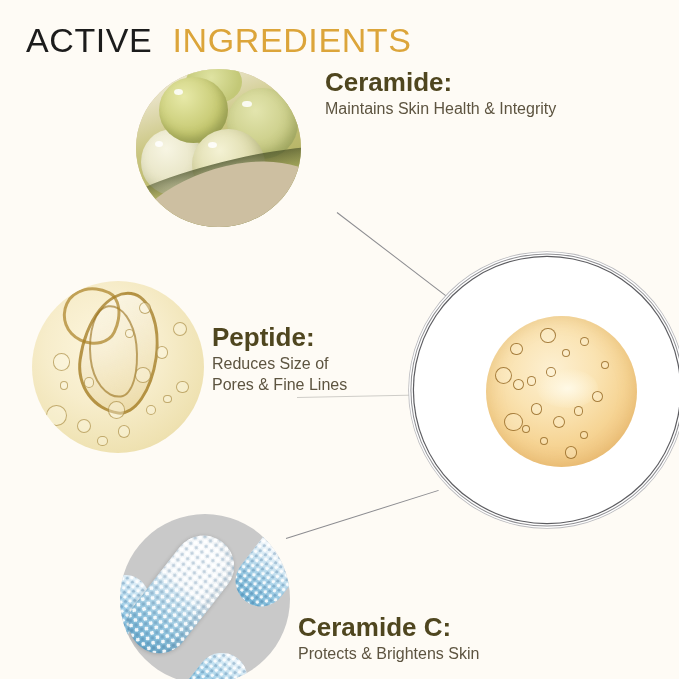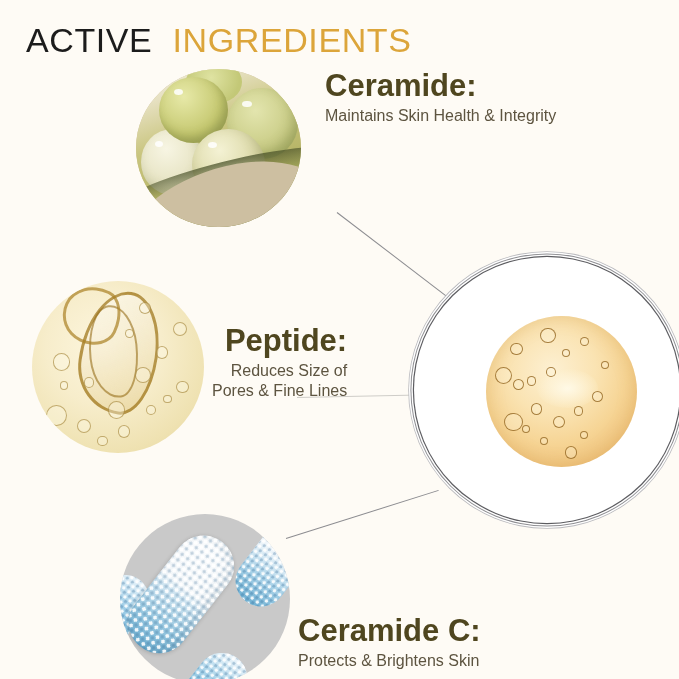--- a/index.html
+++ b/index.html
@@ -43,33 +43,33 @@
   .connector.faint { background: #cfcdc8; }
 
   
   .callout {
     position: absolute;
     color: #5a5034;
   }
   .callout .head {
     font-weight: bold;
     color: #4f461f;
-    font-size: 31px;
+    font-size: 26px;
     line-height: 1.28;
     white-space: nowrap;
   }
   .callout .desc {
     color: #5d5440;
     font-size: 16px;
     line-height: 1.28;
     white-space: nowrap;
   }
 
   #callout-ceramide { left: 325px; top: 66px; }
-  #callout-peptide  { left: 212px; top: 321px; text-align: right; }
+  #callout-peptide  { left: 212px; top: 321px; }
   #callout-vitaminc { left: 298px; top: 611px; }
 
   
   .swatch {
     position: absolute;
     border-radius: 50%;
     overflow: hidden;
   }
 
   

